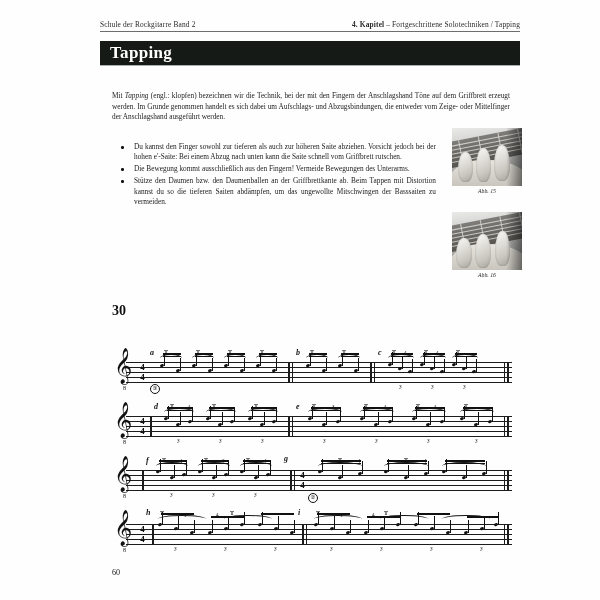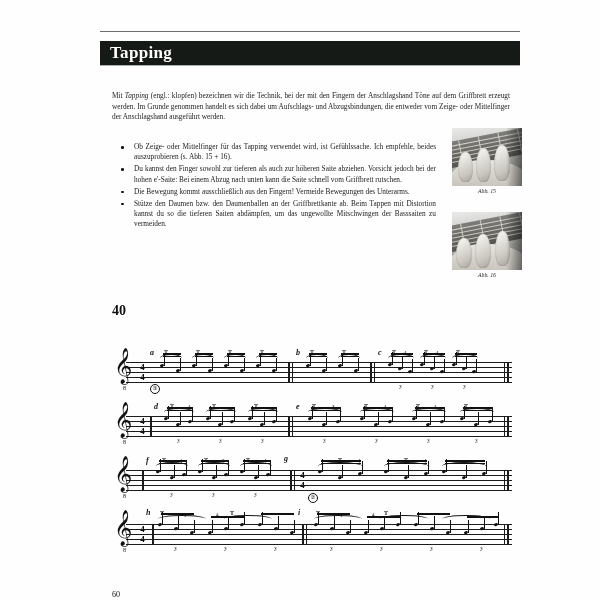--- a/index.html
+++ b/index.html
@@ -288,40 +288,45 @@
   .slur {
     position: absolute;
     border-top: 1px solid #111;
     border-radius: 50%;
     height: 7px;
   }
 
   
   .folio {
     position: absolute;
-    left: 112px; top: 590px;
+    left: 112px; top: 568px;
     font-size: 8px;
     color: #111;
   }
 </style>
 </head>
 <body>
 
 <div class="page">
 
+  <div class="runhead">
+    <span class="runhead-left">Schule der Rockgitarre   Band 2</span>
+    <span class="runhead-right">
+      <b>4. Kapitel</b><span> – Fortgeschrittene Solotechniken / Tapping</span>
+    </span>
+  </div>
   <div class="runhead-rule"></div>
 
   <div class="banner">
     <span class="banner-title">Tapping</span>
   </div>
 
   <p class="intro">Mit <i>Tapping</i> (engl.: klopfen) bezeichnen wir die Technik, bei der mit den Fingern der Anschlagshand Töne auf dem Griffbrett erzeugt werden. Im Grunde genommen handelt es sich dabei um Aufschlags- und Abzugsbindungen, die entweder vom Zeige- oder Mittelfinger der Anschlagshand ausgeführt werden.</p>
 
   <div class="bullets">
-    <div class="bullet">Ob Zeige- oder Mittelfinger für das Tapping verwendet wird, ist Gefühlssache. Ich empfehle, beides auszuprobieren (s. Abb. 15 + 16).</div>
     <div class="bullet">Du kannst den Finger sowohl zur tieferen als auch zur höheren Saite abziehen. Vorsicht jedoch bei der hohen e'-Saite: Bei einem Abzug nach unten kann die Saite schnell vom Griffbrett rutschen.</div>
     <div class="bullet">Die Bewegung kommt ausschließlich aus den Fingern! Vermeide Bewegungen des Unterarms.</div>
     <div class="bullet">Stütze den Daumen bzw. den Daumenballen an der Griffbrettkante ab. Beim Tappen mit Distortion kannst du so die tieferen Saiten abdämpfen, um das ungewollte Mitschwingen der Basssaiten zu vermeiden.</div>
   </div>
 
   <div class="photo photo-1">
     <div class="fb">
       <div class="str"></div>
         <div class="str"></div>
         <div class="str"></div>
@@ -353,21 +358,21 @@
       <div class="fret" style="left:76px"></div>
     </div>
     <div class="hand"></div>
     <div class="finger" style="left:4px;  top:26px; width:16px; height:30px;"></div>
     <div class="finger" style="left:23px; top:22px; width:16px; height:34px;"></div>
     <div class="finger" style="left:43px; top:19px; width:15px; height:35px;"></div>
     <div class="photo-dark"></div>
   </div>
   <div class="caption caption-2">Abb. 16</div>
 
-  <div class="track-no">40</div>
+  <div class="track-no">30</div>
 
   <div class="system sys-1">
     <div class="staff">
       <div class="line"></div>
         <div class="line"></div>
         <div class="line"></div>
       <div class="line"></div>
         <div class="line"></div>
     </div>
     <div class="clef">𝄞</div>

